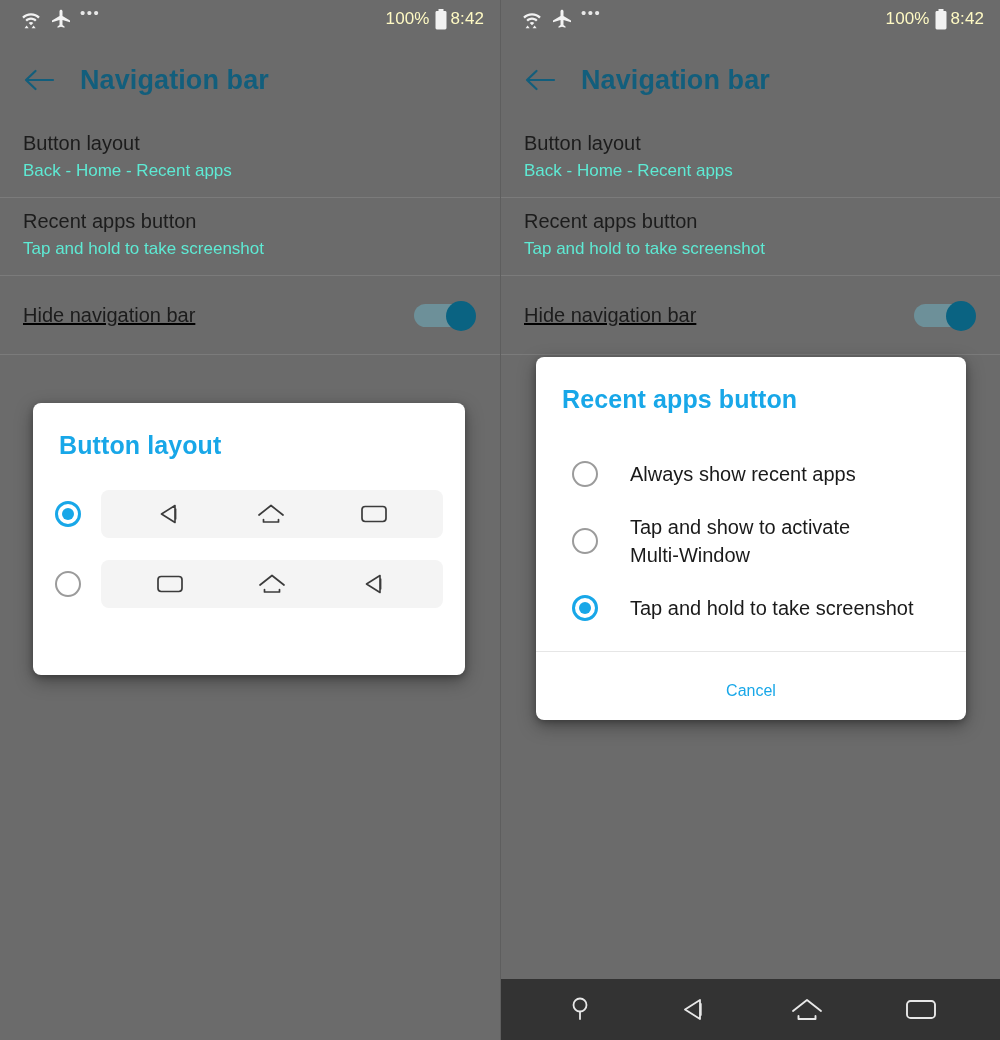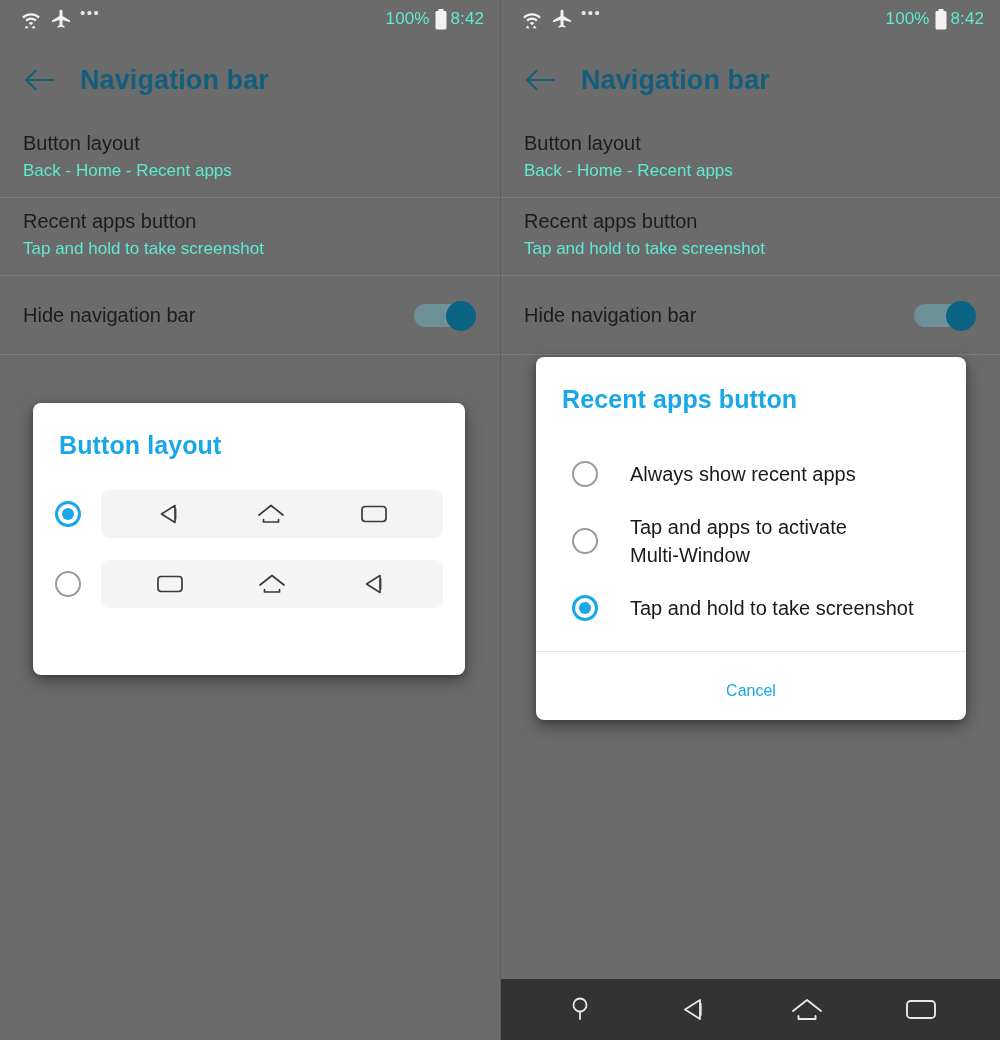--- a/index.html
+++ b/index.html
@@ -41,21 +41,21 @@
   }
   .status-left { display: flex; align-items: center; gap: 9px; }
   .status-right {
     margin-left: auto;
     display: flex;
     align-items: center;
     gap: 2px;
     font-size: 17px;
     font-weight: 500;
     letter-spacing: .1px;
-    color: #5eead4;
+    color: #fef9c3;
   }
   .status-icon { display: block; }
   .dots-icon {
     font-size: 15px;
     line-height: 8px;
     letter-spacing: 1.5px;
     color: #e8e8e8;
     position: relative;
     top: -6px;
   }
@@ -82,21 +82,21 @@
   
   .settings { position: absolute; top: 120px; left: 0; right: 0; }
   .setting-row {
     position: relative;
     padding: 0 24px 0 23px;
     border-bottom: 1px solid #7b7b7b;
     display: flex;
     align-items: center;
   }
   .setting-row.two-line { height: 78px; display: block; padding-top: 9px; }
-  .setting-row.toggle-row { height: 79px; }
+  .setting-row.toggle-row { height: 79px; text-decoration: underline; }
   .setting-title {
     font-size: 20px;
     color: #1c1c1c;
     line-height: 28px;
   }
   .setting-sub {
     font-size: 17px;
     color: #5eead4;
     line-height: 26px;
     margin-top: 1px;
@@ -394,21 +394,21 @@
           <div class="radio">
             <div class="ring"></div>
           </div>
           <div class="label">Always show recent apps</div>
         </div>
 
         <div class="radio-item">
           <div class="radio">
             <div class="ring"></div>
           </div>
-          <div class="label" style="white-space: pre-line;">Tap and apps to activate
+          <div class="label" style="white-space: pre-line;">Tap and show to activate
 Multi-Window</div>
         </div>
 
         <div class="radio-item">
           <div class="radio checked">
             <div class="ring"></div>
             <div class="dot"></div>
           </div>
           <div class="label">Tap and hold to take screenshot</div>
         </div>

